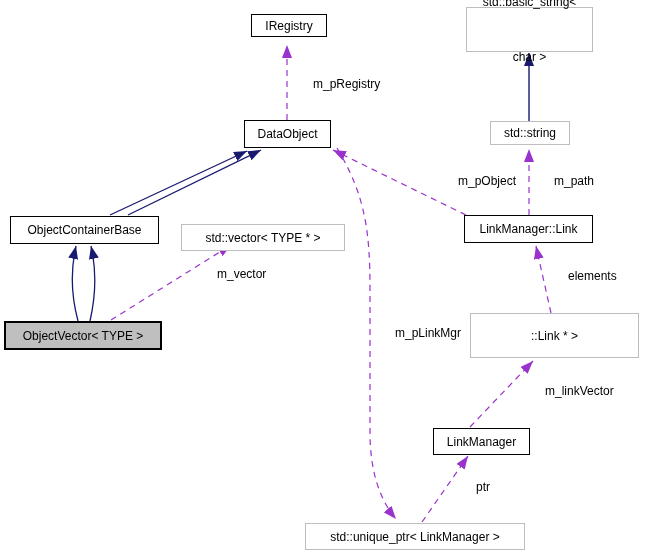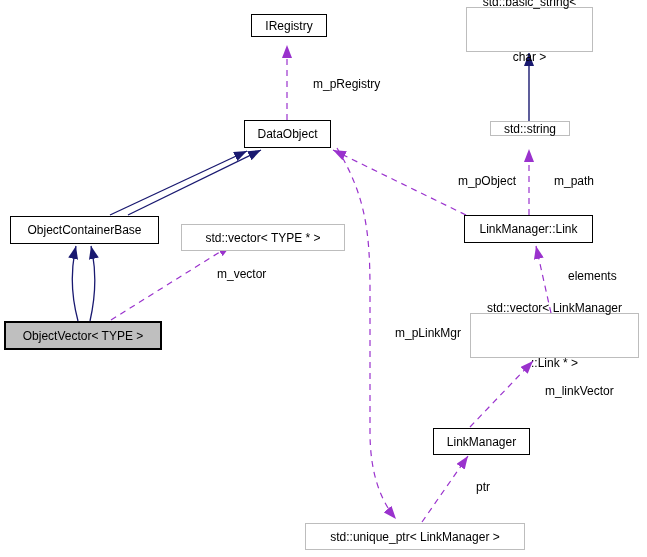--- a/index.html
+++ b/index.html
@@ -67,42 +67,41 @@
 
   <div class="node external" style="left:466px;top:7px;width:127px;height:45px">
     <span>std::basic_string&lt;</span>
     <span>char &gt;</span>
   </div>
 
   <div class="node" style="left:244px;top:120px;width:87px;height:28px">
     <span>DataObject</span>
   </div>
 
-  <div class="node external" style="left:490px;top:121px;width:80px;height:15px">
+  <div class="node external" style="left:490px;top:121px;width:80px;height:24px">
     <span>std::string</span>
   </div>
 
   <div class="node" style="left:10px;top:216px;width:149px;height:28px">
     <span>ObjectContainerBase</span>
   </div>
 
   <div class="node external" style="left:181px;top:224px;width:164px;height:27px">
     <span>std::vector&lt; TYPE * &gt;</span>
   </div>
 
   <div class="node" style="left:464px;top:215px;width:129px;height:28px">
     <span>LinkManager::Link</span>
   </div>
 
   <div class="node focus" style="left:4px;top:321px;width:158px;height:29px">
     <span>ObjectVector&lt; TYPE &gt;</span>
   </div>
 
   <div class="node external" style="left:470px;top:313px;width:169px;height:45px">
-    <span>std::vector&lt; LinkManager</span>
     <span>::Link * &gt;</span>
   </div>
 
   <div class="node" style="left:433px;top:428px;width:97px;height:27px">
     <span>LinkManager</span>
   </div>
 
   <div class="node external" style="left:305px;top:523px;width:220px;height:27px">
     <span>std::unique_ptr&lt; LinkManager &gt;</span>
   </div>

